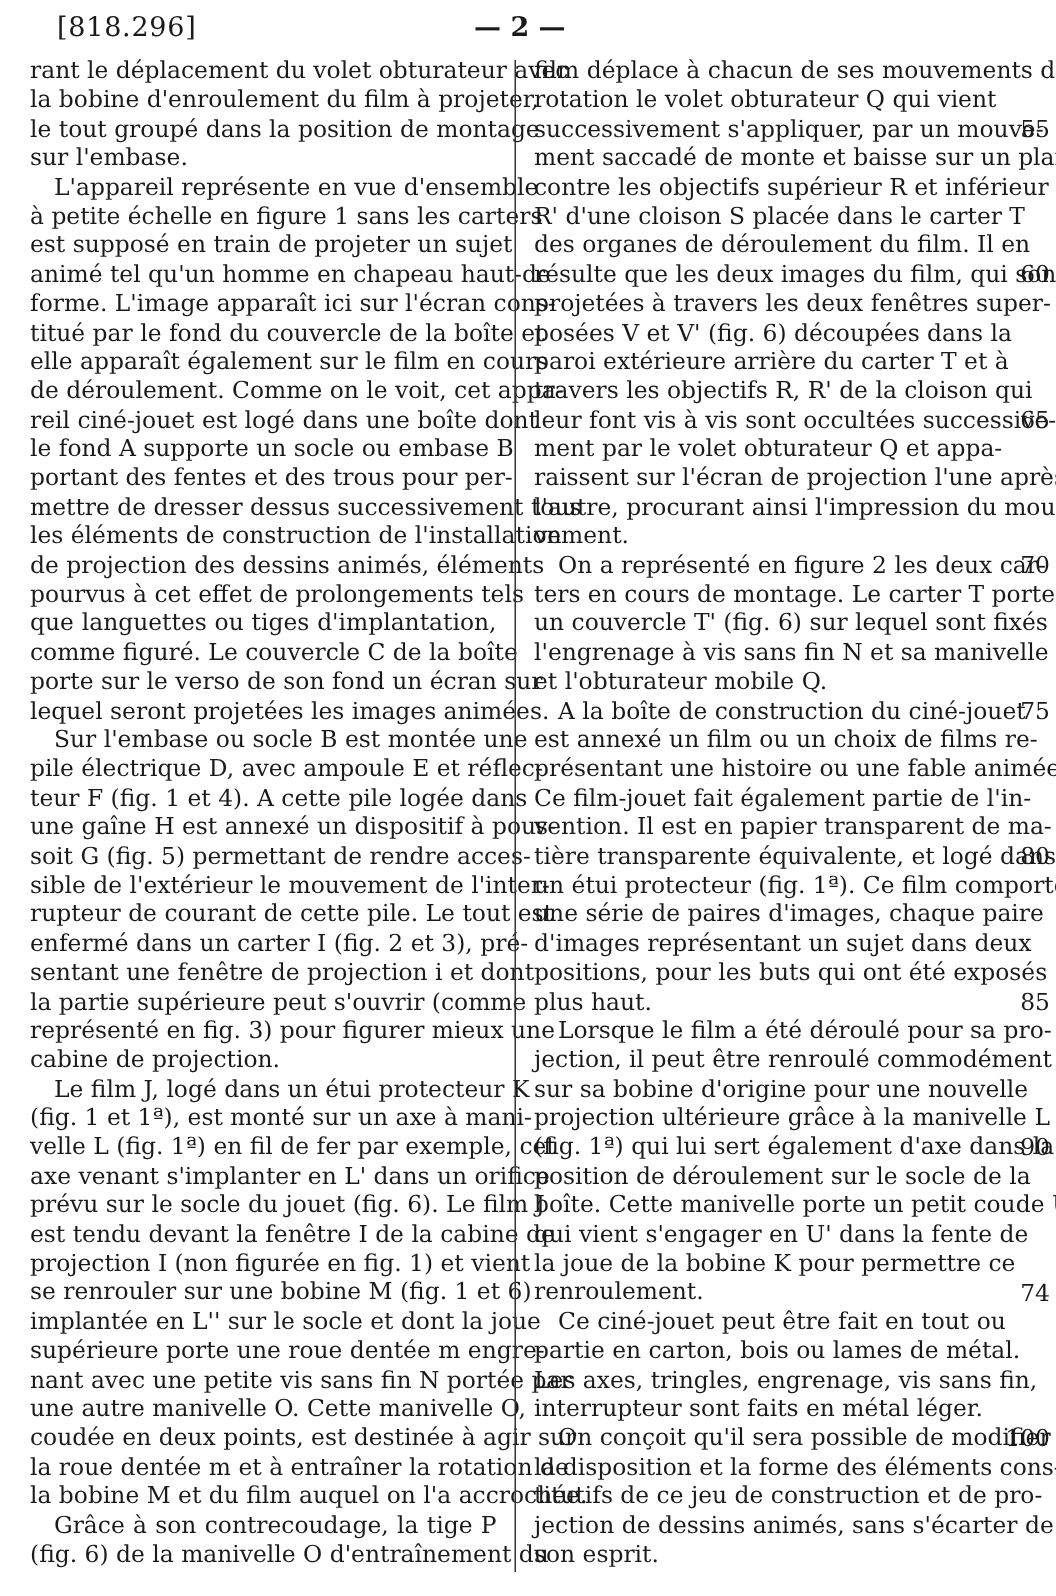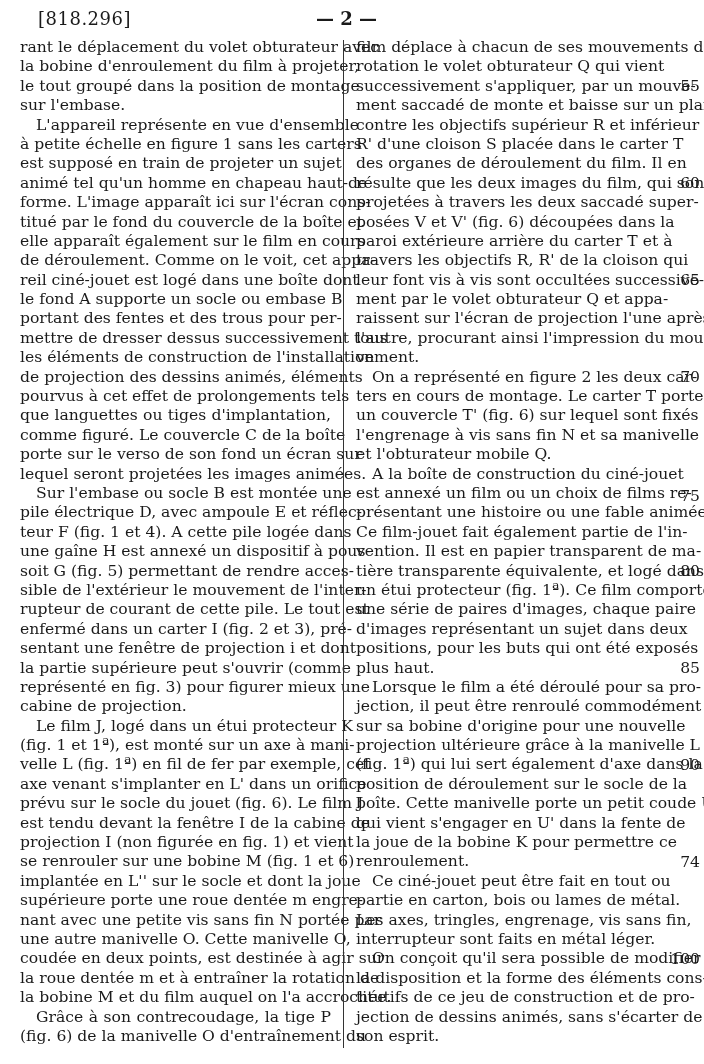--- a/index.html
+++ b/index.html
@@ -89,21 +89,21 @@
 <div class="divider"></div>
 <div class="col right" id="right-col">
     <span class="line l-text">film déplace à chacun de ses mouvements de</span>
     <span class="line l-text">rotation le volet obturateur Q qui vient</span>
     <span class="line l-text">successivement s'appliquer, par un mouve-</span>
     <span class="line l-text">ment saccadé de monte et baisse sur un plan,</span>
     <span class="line l-text">contre les objectifs supérieur R et inférieur</span>
     <span class="line l-text">R' d'une cloison S placée dans le carter T</span>
     <span class="line l-text">des organes de déroulement du film. Il en</span>
     <span class="line l-text">résulte que les deux images du film, qui sont</span>
-    <span class="line l-text">projetées à travers les deux saccadé super-</span>
+    <span class="line l-text">projetées à travers les deux fenêtres super-</span>
     <span class="line l-text">posées V et V' (fig. 6) découpées dans la</span>
     <span class="line l-text">paroi extérieure arrière du carter T et à</span>
     <span class="line l-text">travers les objectifs R, R' de la cloison qui</span>
     <span class="line l-text">leur font vis à vis sont occultées successive-</span>
     <span class="line l-text">ment par le volet obturateur Q et appa-</span>
     <span class="line l-text">raissent sur l'écran de projection l'une après</span>
     <span class="line l-text">l'autre, procurant ainsi l'impression du mou-</span>
     <span class="line l-text last">vement.</span>
     <span class="line l-text indent">On a représenté en figure 2 les deux car-</span>
     <span class="line l-text">ters en cours de montage. Le carter T porte</span>
@@ -139,19 +139,19 @@
     <span class="line l-text">la disposition et la forme des éléments cons-</span>
     <span class="line l-text">titutifs de ce jeu de construction et de pro-</span>
     <span class="line l-text">jection de dessins animés, sans s'écarter de</span>
     <span class="line l-text last">son esprit.</span>
   </div>
 <div class="linenos" id="linenos">
     <span class="lineno" style="top: 38.8px;">55</span>
     <span class="lineno" style="top: 135.8px;">60</span>
     <span class="lineno" style="top: 232.8px; padding-left: 23px;">65</span>
     <span class="lineno" style="top: 329.8px;">70</span>
-    <span class="lineno" style="top: 426.8px; margin-top: 22px;">75</span>
+    <span class="lineno" style="top: 426.8px;">75</span>
     <span class="lineno" style="top: 523.8px;">80</span>
     <span class="lineno" style="top: 620.8px;">85</span>
     <span class="lineno" style="top: 717.8px;">90</span>
     <span class="lineno" style="top: 814.8px;">74</span>
     <span class="lineno" style="top: 911.8px;">100</span>
   </div>
 
 </body></html>

